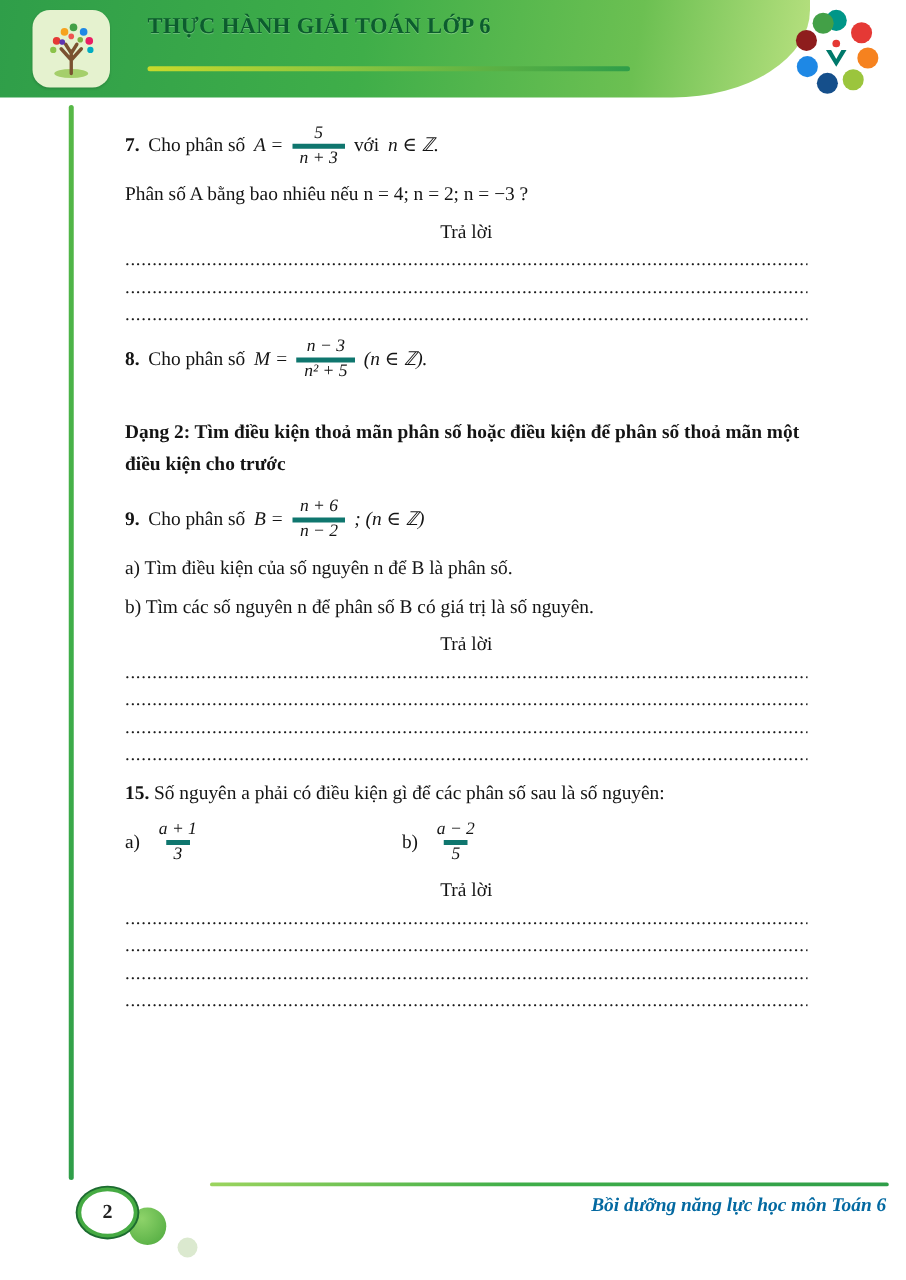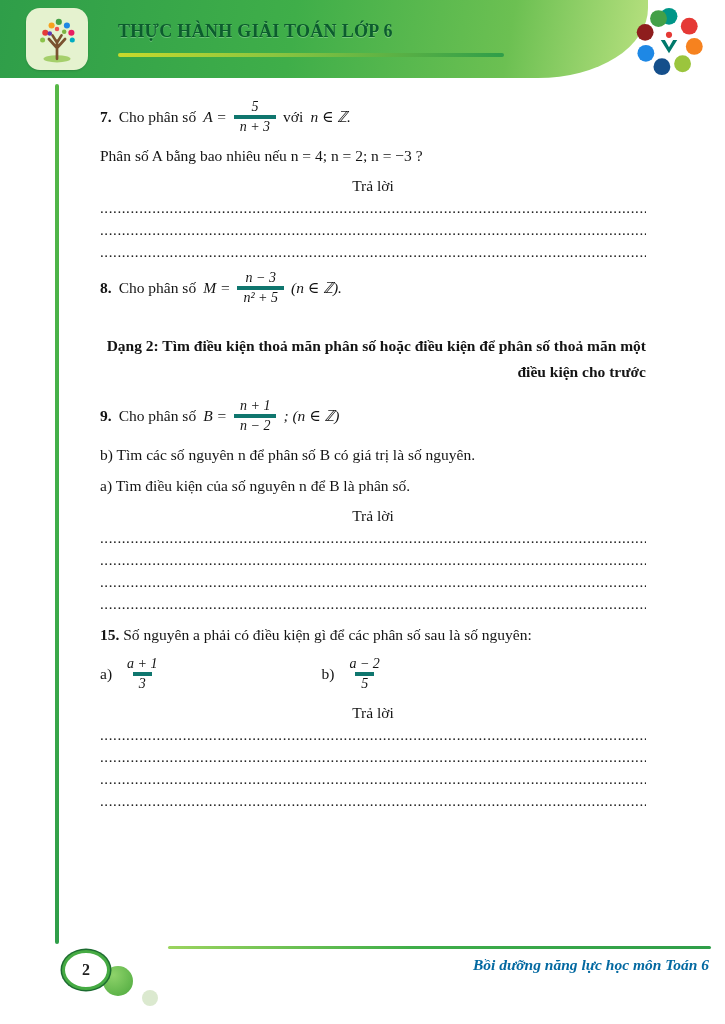--- a/index.html
+++ b/index.html
@@ -21,21 +21,21 @@
   }
   .tree-badge {
     position: absolute; left: 26px; top: 8px;
     width: 62px; height: 62px;
     background: #e5f2cf;
     border-radius: 14px;
     display: flex; align-items: center; justify-content: center;
     box-shadow: 0 1px 2px rgba(0,0,0,0.15);
   }
   .header-title {
-    position: absolute; left: 118px; top: 21px;
+    position: absolute; left: 118px; top: 10px;
     font-weight: bold; font-size: 18px; letter-spacing: 0.3px;
     color: #0c5c2e;
     text-shadow: 0 1px 0 rgba(255,255,255,0.25);
   }
   .title-underline {
     position: absolute; left: 118px; top: 53px;
     width: 386px; height: 3.5px; border-radius: 2px;
     background: linear-gradient(90deg, #c8da2b 0%, #8cc63f 40%, #2f9e49 100%);
   }
   .round-logo {
@@ -69,21 +69,21 @@
   }
   .frac .fnum { padding: 0 6px; }
   .frac .fden { padding: 0 6px; border-top: 4px solid #0f766e; }
   .tline { margin-top: 9px; }
   .center-ans { text-align: center; margin-top: 8px; }
   .dotline {
     height: 22px; line-height: 22px;
     overflow: hidden; white-space: nowrap;
     letter-spacing: 0.6px; font-size: 15px; color: #1a1a1a;
   }
-  .heading { font-weight: bold; margin-top: 26px; line-height: 26px; text-align: right; }
+  .heading { font-weight: bold; margin-top: 26px; line-height: 26px; }
   .frac-row { display: flex; align-items: center; margin-top: 8px; min-height: 40px; }
   .frac-row .item { display: inline-flex; align-items: center; gap: 9px; }
   .frac-row .item-b { margin-left: 158px; }
 
   
   .footer-line {
     position: absolute; left: 168px; top: 946px;
     width: 543px; height: 3px; border-radius: 2px;
     background: linear-gradient(90deg, #9bd45e 0%, #3fae49 45%, #2f9e49 100%);
   }
@@ -190,27 +190,27 @@
     <span class="math">(n ∈ ℤ).</span>
   </div>
 
   <div class="heading">Dạng 2: Tìm điều kiện thoả mãn phân số hoặc điều kiện để phân số thoả mãn một điều kiện cho trước</div>
 
   <div class="math-line" style="margin-top:12px;">
     <span class="bnum">9.</span>
     <span>Cho phân số</span>
     <span class="math">B =</span>
     <span class="frac">
-      <span class="fnum">n + 1</span>
+      <span class="fnum">n + 6</span>
       <span class="fden">n − 2</span>
     </span>
     <span class="math">; (n ∈ ℤ)</span>
   </div>
+  <div class="tline">a) Tìm điều kiện của số nguyên n để B là phân số.</div>
   <div class="tline">b) Tìm các số nguyên n để phân số B có giá trị là số nguyên.</div>
-  <div class="tline">a) Tìm điều kiện của số nguyên n để B là phân số.</div>
 
   <div class="center-ans">Trả lời</div>
   <div class="dotline">........................................................................................................................................................................................................</div>
   <div class="dotline">........................................................................................................................................................................................................</div>
   <div class="dotline">........................................................................................................................................................................................................</div>
   <div class="dotline">........................................................................................................................................................................................................</div>
 
   <div class="tline">
     <span class="bnum">15.</span>
     <span>Số nguyên a phải có điều kiện gì để các phân số sau là số nguyên:</span>

